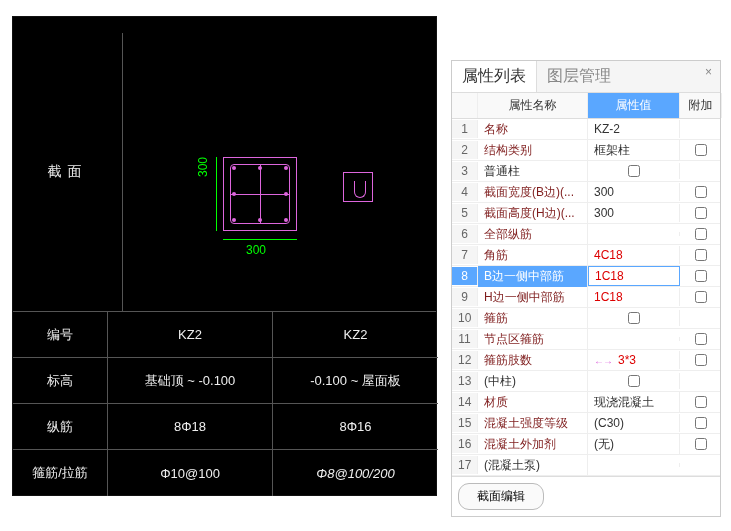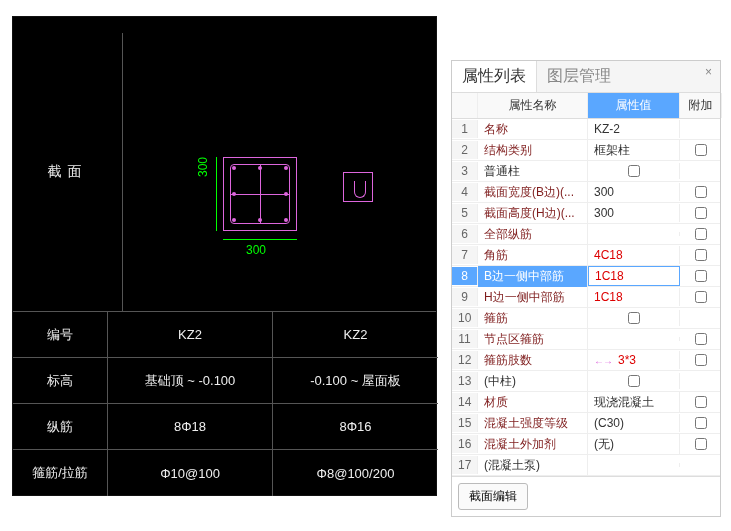--- a/index.html
+++ b/index.html
@@ -220,24 +220,24 @@
   }
   .chk input { width: 12px; height: 12px; }
   .marker {
     position: absolute;
     color: #d6d;
     font-size: 10px;
     letter-spacing: -1px;
   }
   .footer-btn {
     margin: 6px;
-    padding: 4px 10px;
+    padding: 4px 18px;
     border: 1px solid #bbb;
     background: #fafafa;
-    border-radius: 3px;
+    border-radius: 11px;
     font-size: 12px;
     cursor: pointer;
     display: inline-block;
   }
 </style>
 </head>
 <body>
 
 <div class="cad-panel">
   <div class="cad-top">
@@ -268,21 +268,21 @@
       <div class="cad-cell">KZ2</div>
       <div class="cad-cell">KZ2</div>
       <div class="cad-cell">标高</div>
       <div class="cad-cell">基础顶 ~ -0.100</div>
       <div class="cad-cell">-0.100 ~ 屋面板</div>
       <div class="cad-cell">纵筋</div>
       <div class="cad-cell">8Φ18</div>
       <div class="cad-cell">8Φ16</div>
       <div class="cad-cell" style="border-bottom: none;">箍筋/拉筋</div>
       <div class="cad-cell" style="border-bottom: none;">Φ10@100</div>
-      <div class="cad-cell" style="border-bottom: none;">Φ8@100/200</div>
+      <div class="cad-cell" style="border-bottom: none; font-style: italic;">Φ8@100/200</div>
     </div>
 </div>
 
 <div class="prop-panel">
   <div class="tab-bar">
     <div class="tab active">属性列表</div>
     <div class="tab">图层管理</div>
     <div class="close-x">×</div>
   </div>
   <div class="prop-header">

